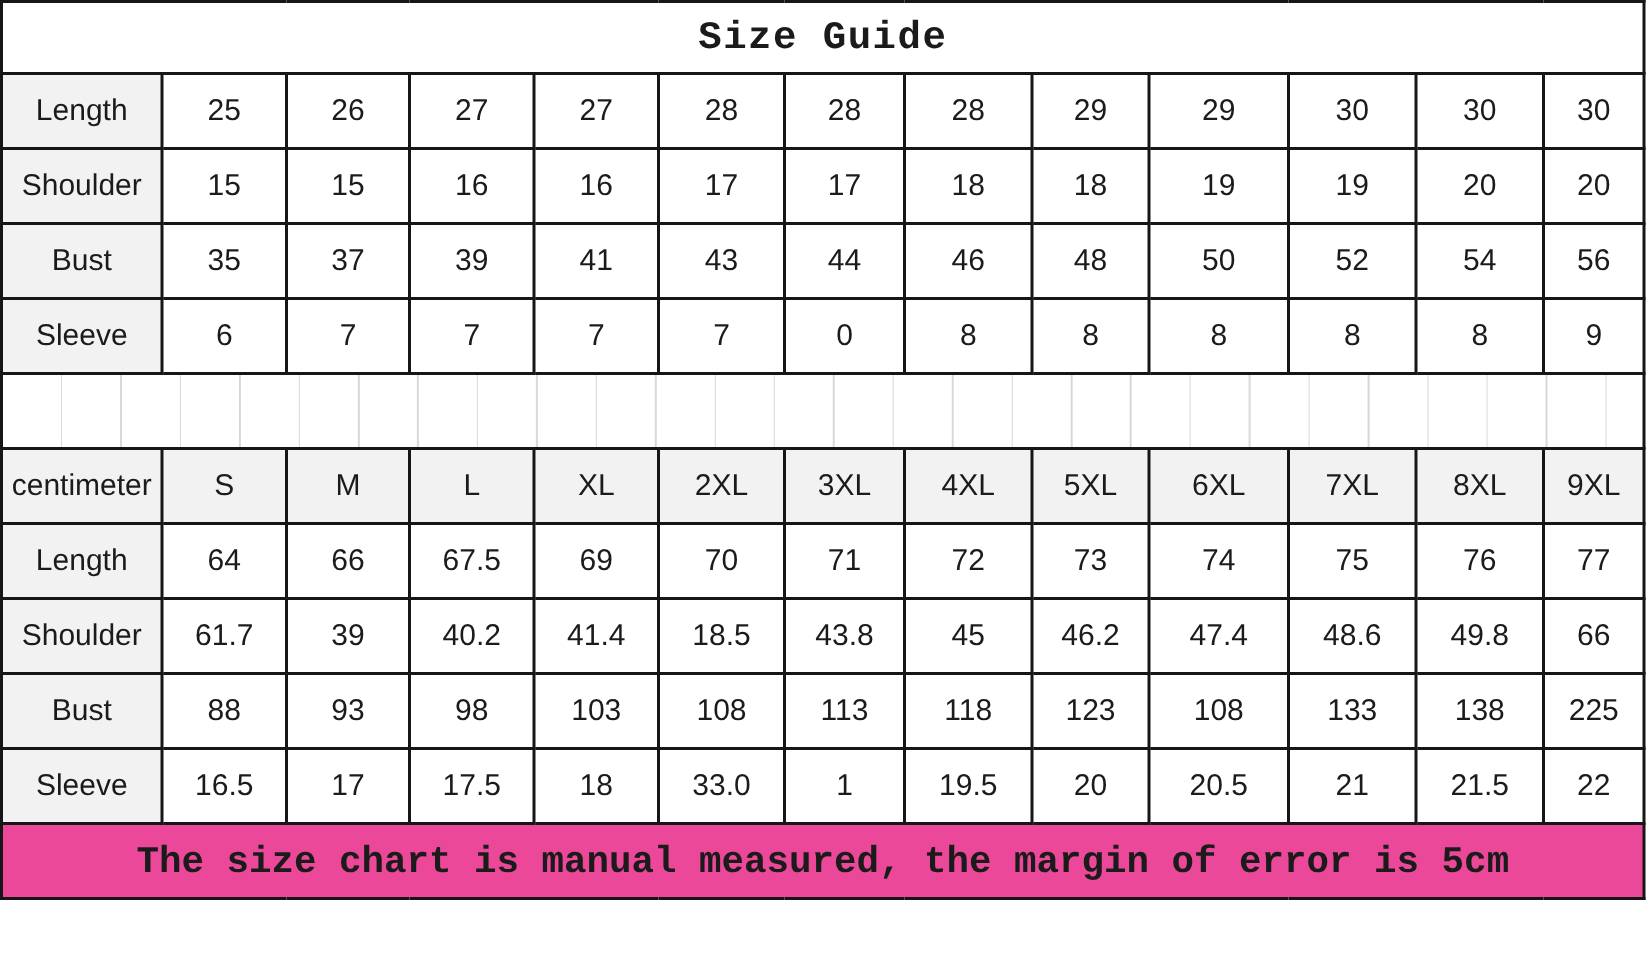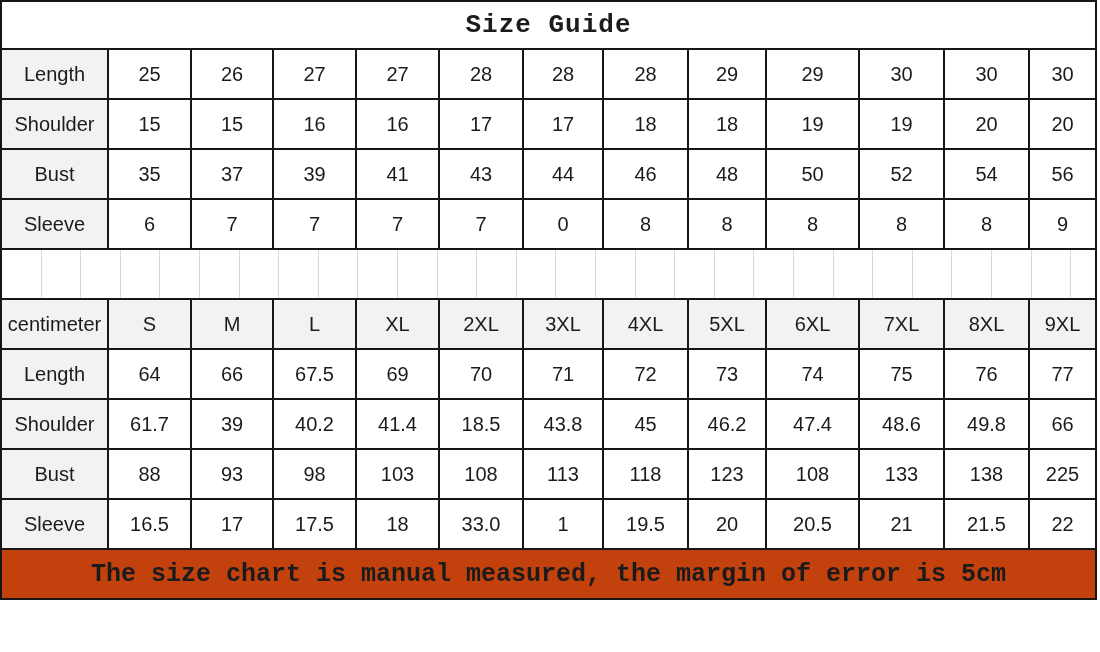--- a/index.html
+++ b/index.html
@@ -37,21 +37,21 @@
   tr.spacer-row td{
     height:48px;background:#ffffff;
     background-image:repeating-linear-gradient(to right,
       transparent 0px, transparent 38.6px,
       var(--gridline) 38.6px, var(--gridline) 39.6px);
   }
   tr.footer-row td{
     height:48px;
     font-family:"Liberation Mono",monospace;
     font-weight:bold;font-size:25px;
-    background:#c2410c;
+    background:#ec4899;
   }
 </style>
 </head>
 <body>
 
 <div id="screen">
   <table class="size-guide">
     <colgroup>
       <col style="width:107px">
         <col style="width:83px">

